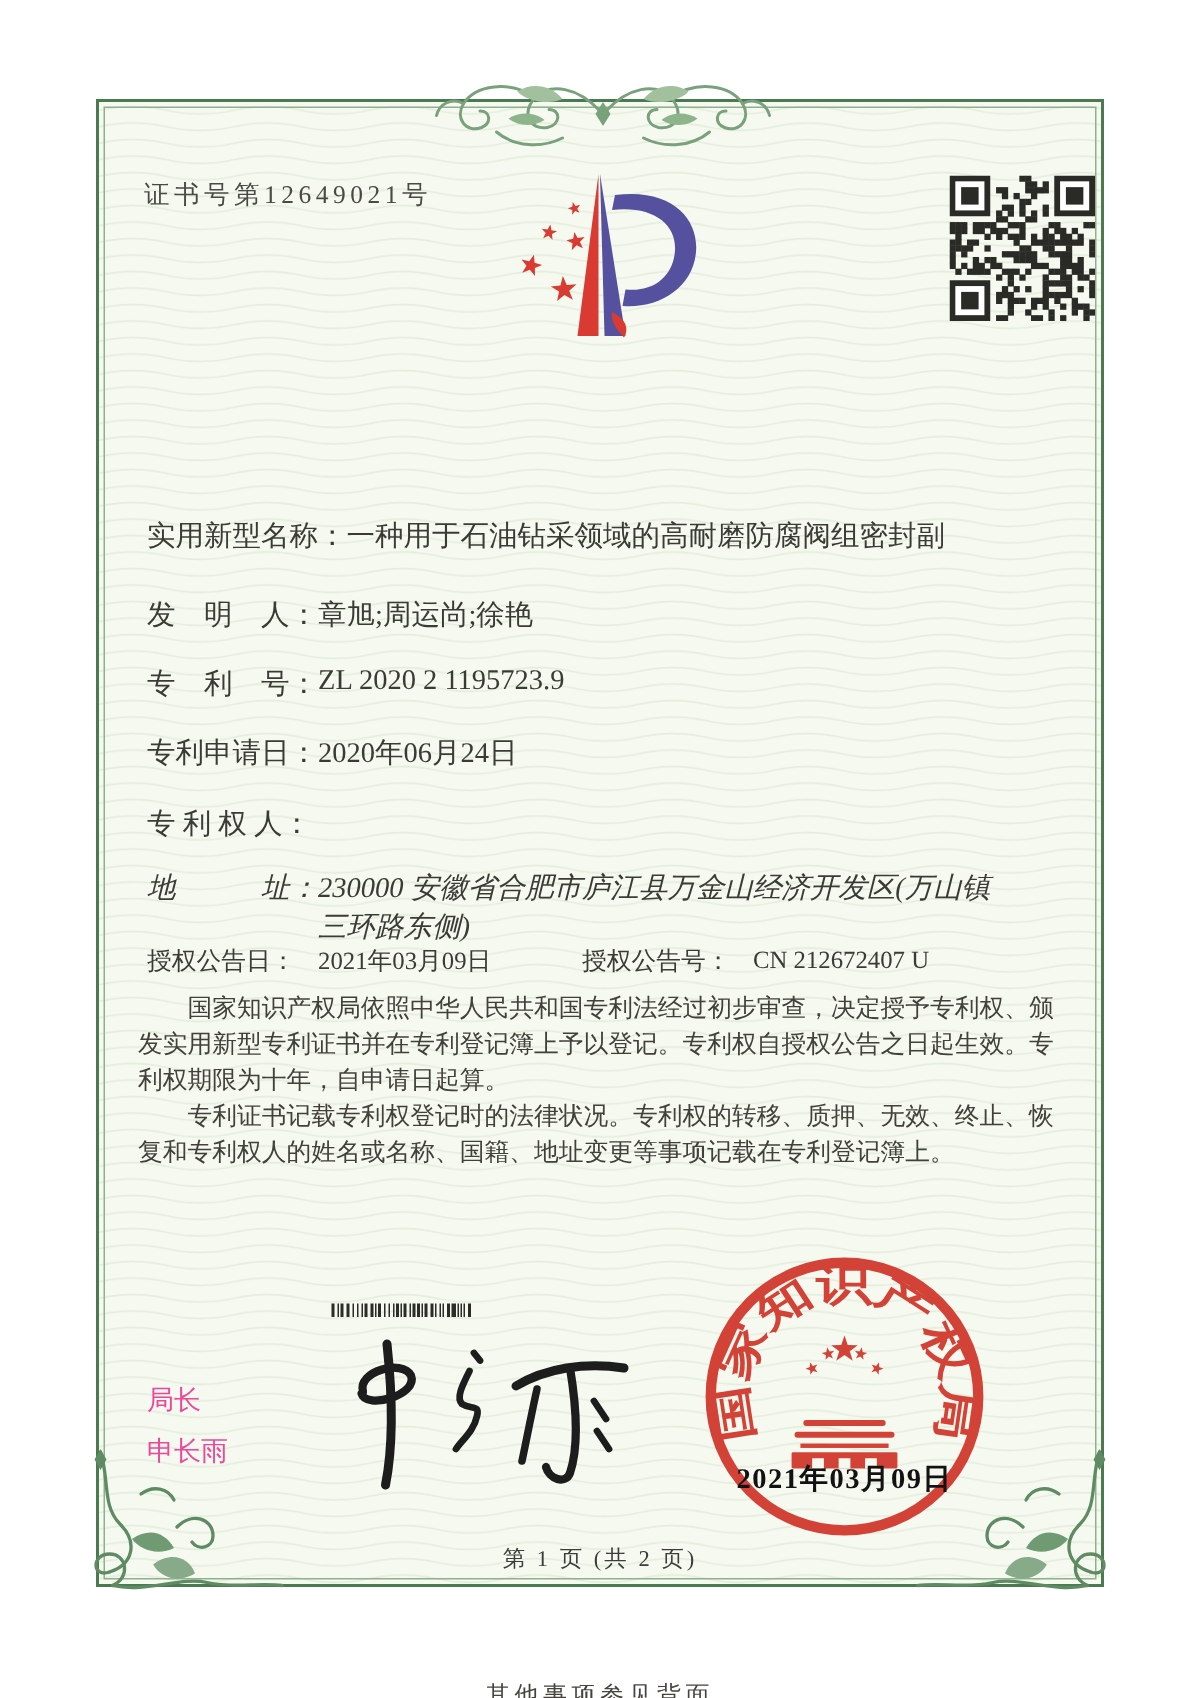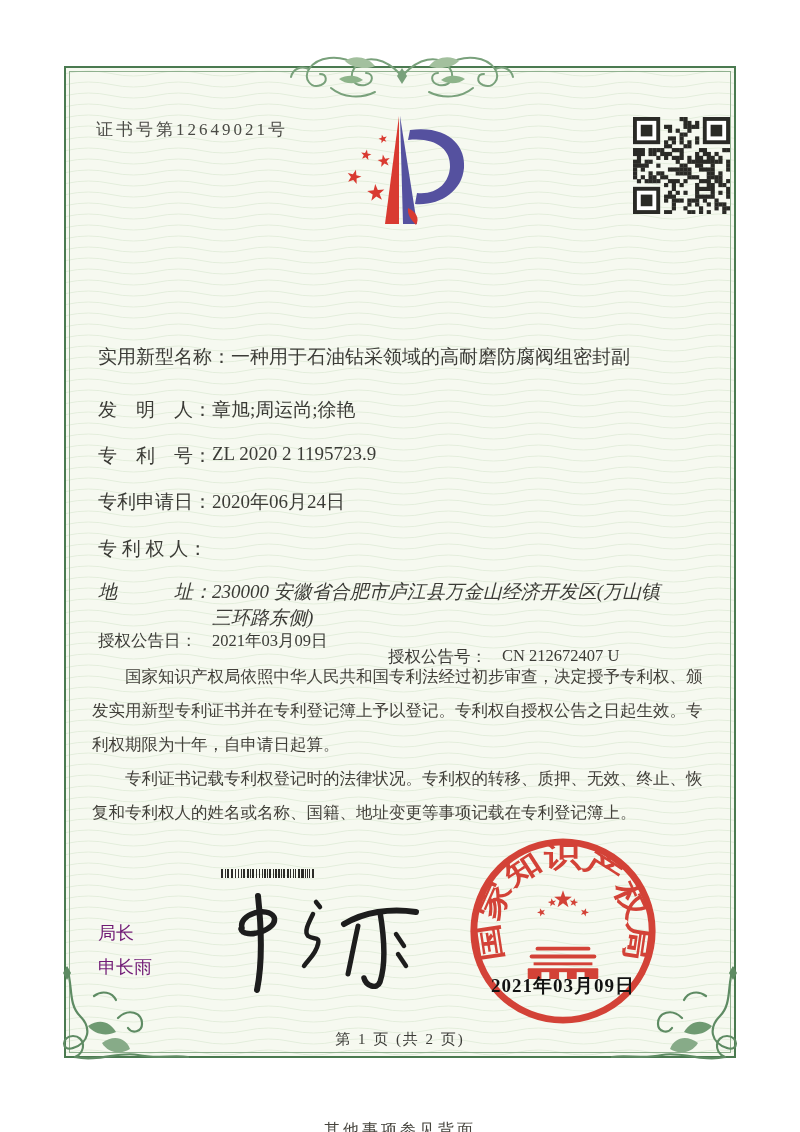--- a/index.html
+++ b/index.html
@@ -34,29 +34,29 @@
     font-size:40px; font-weight:600; letter-spacing:11px; padding-left:11px; color:#262626;
   }
   
   .field-row { position:absolute; left:98px; width:620px; font-size:19px; color:#3b3b36; display:flex; }
   .field-label { flex:0 0 114px; white-space:nowrap; }
   .field-value { flex:0 1 auto; max-width:466px; }
   .row-0 { top:344px; } .row-1 { top:397px; } .row-2 { top:443px; }
   .row-3 { top:489px; } .row-4 { top:536px;justify-content:space-between; } .row-5 { top:579px;font-style:italic; }
   .grant-row { position:absolute; left:98px; top:630px; width:620px; font-size:16.5px; color:#3b3b36; display:flex; }
   .grant-left { width:290px; display:flex; }
-  .grant-right { display:flex;margin-top:16px; }
+  .grant-right { display:flex; }
   
   .paras { position:absolute; left:92px; top:660px; width:618px; }
   .paras p {
-    font-size:16.5px; line-height:34px; color:#42403a; text-indent:2em;
+    font-size:16.5px; line-height:24px; color:#42403a; text-indent:2em;
     font-family:"Liberation Serif","DejaVu Serif",serif;
   }
   
-  .signer { position:absolute; left:98px; top:916px; font-size:18px; color:#701a75; line-height:34px; }
+  .signer { position:absolute; left:98px; top:916px; font-size:18px; color:#ec4899; line-height:34px; }
   .signature { position:absolute; left:218px; top:884px; width:215px; height:112px; }
   .seal { position:absolute; left:465px; top:833px; width:196px; height:196px; opacity:.95; }
   .seal-date {
     position:absolute; left:478px; top:973px; width:170px; text-align:center;
     font-size:19px; font-weight:bold; color:#121212; letter-spacing:1px;
   }
   
   .page-info { position:absolute; left:0; top:1030px; width:800px; text-align:center; font-size:15px; color:#3c3c38; letter-spacing:2px; }
   .back-note { position:absolute; left:0; top:1080px; width:800px; text-align:center; font-size:16px; color:#45433c; letter-spacing:3px;margin-top:40px; }
 </style>

